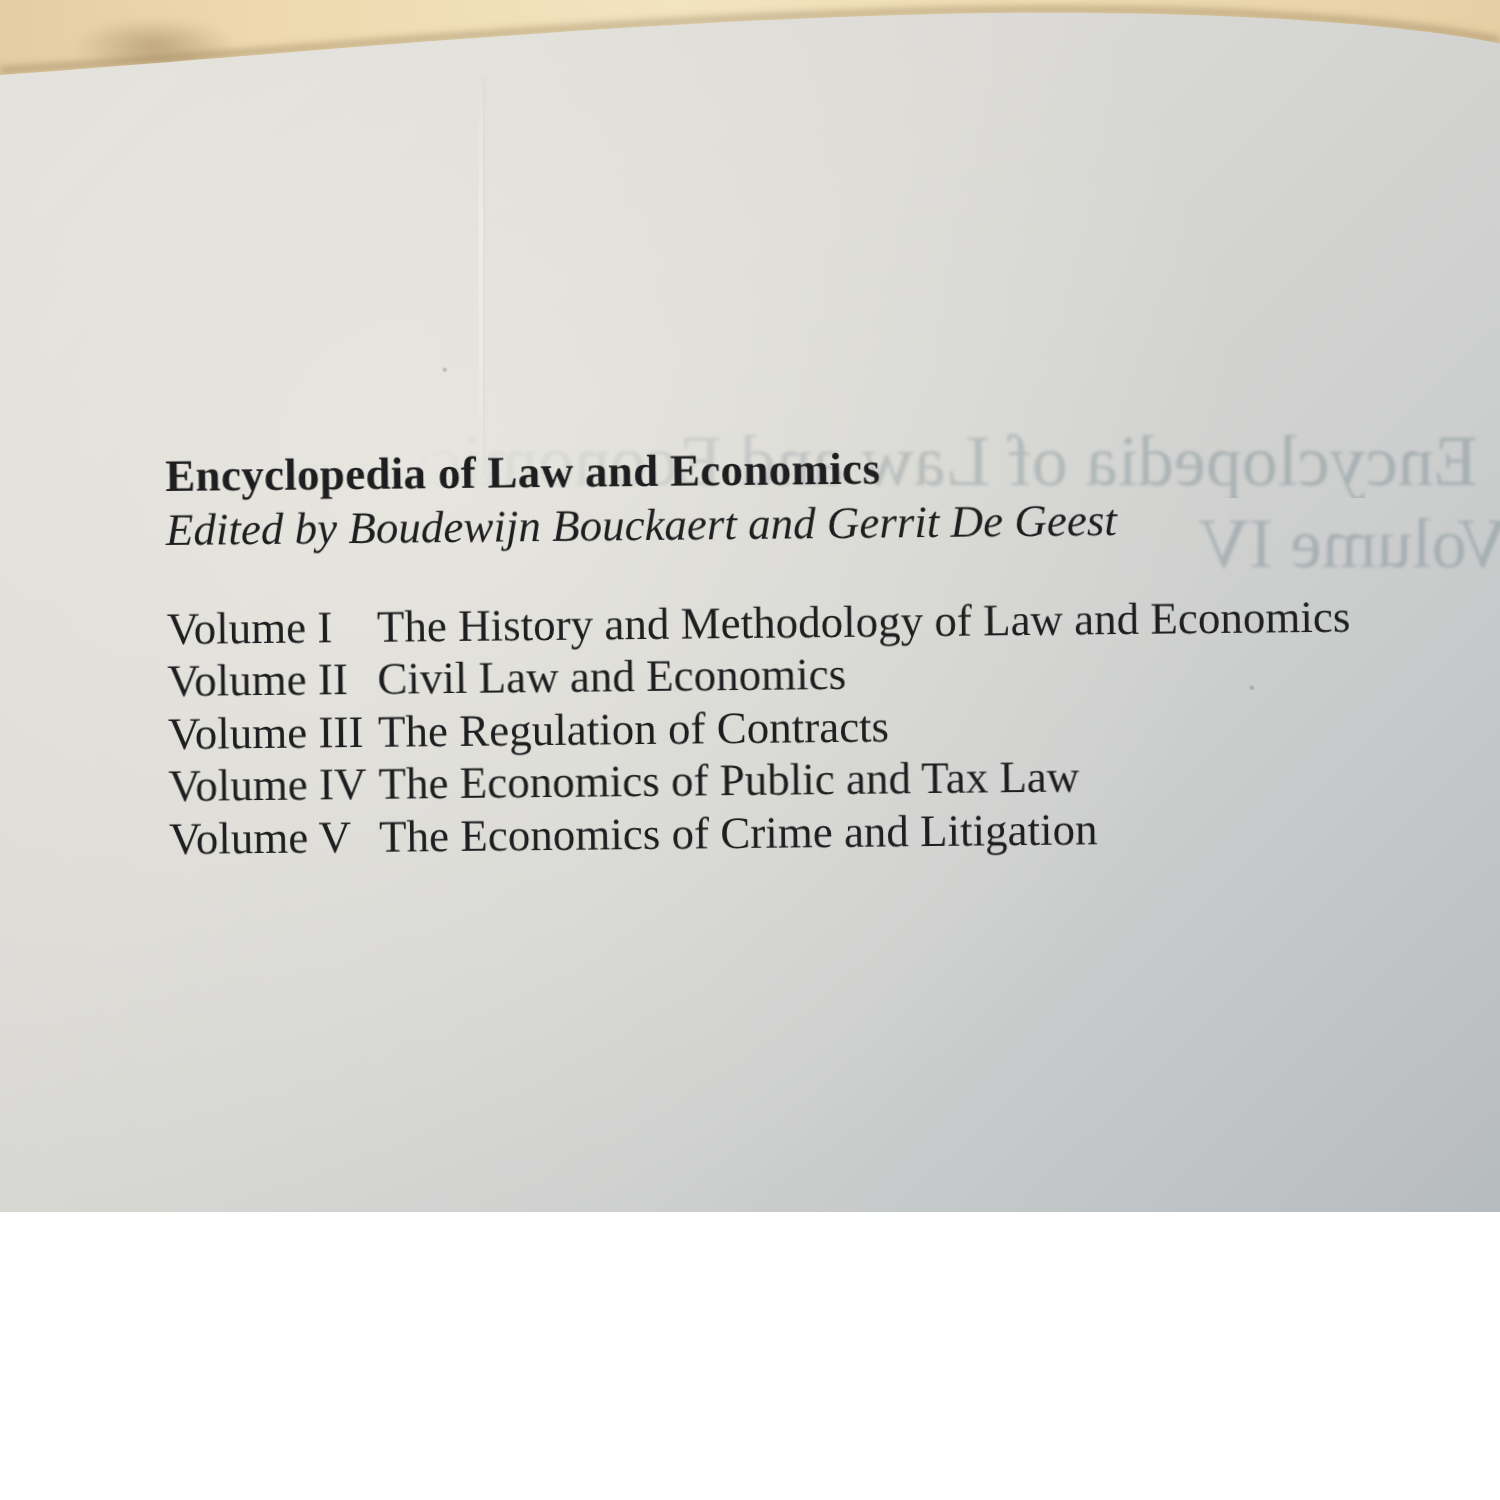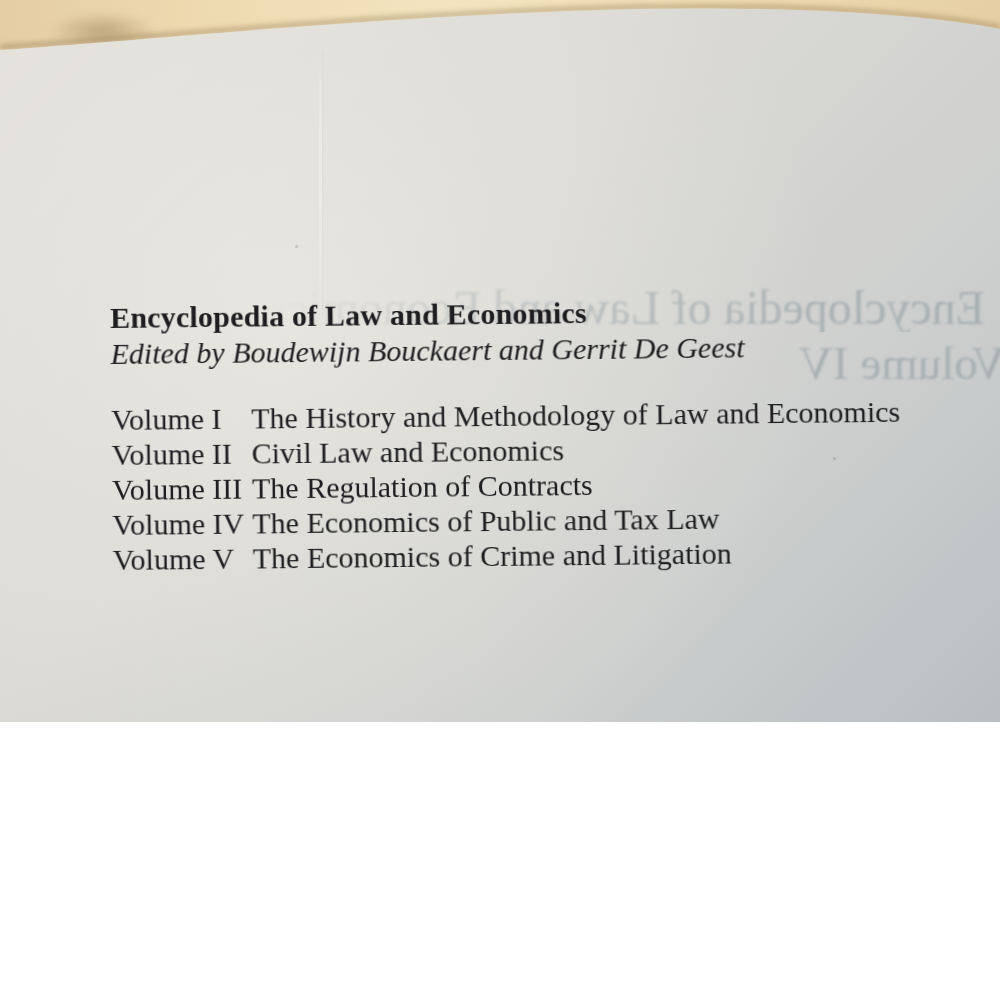--- a/index.html
+++ b/index.html
@@ -1,18 +1,18 @@
 <!DOCTYPE html>
 <html><head>
 <meta charset="utf-8">
 <style>
   html,body{margin:0;padding:0;}
   #scene{
     position:relative;
-    width:1000px;height:722px;
+    width:1000px;height:808px;
     overflow:hidden;
     background:linear-gradient(90deg,#e4cda4 0%,#eed9af 18%,#f3e4c0 45%,#efdcb3 70%,#e6cfa4 100%);
     font-family:"Liberation Serif","DejaVu Serif",serif;
   }
   
   .wood-smudge{
     position:absolute;left:48px;top:12px;width:110px;height:34px;
     background:radial-gradient(ellipse at 50% 55%,rgba(120,90,50,0.38),rgba(120,90,50,0) 70%);
     filter:blur(3px);
   }

